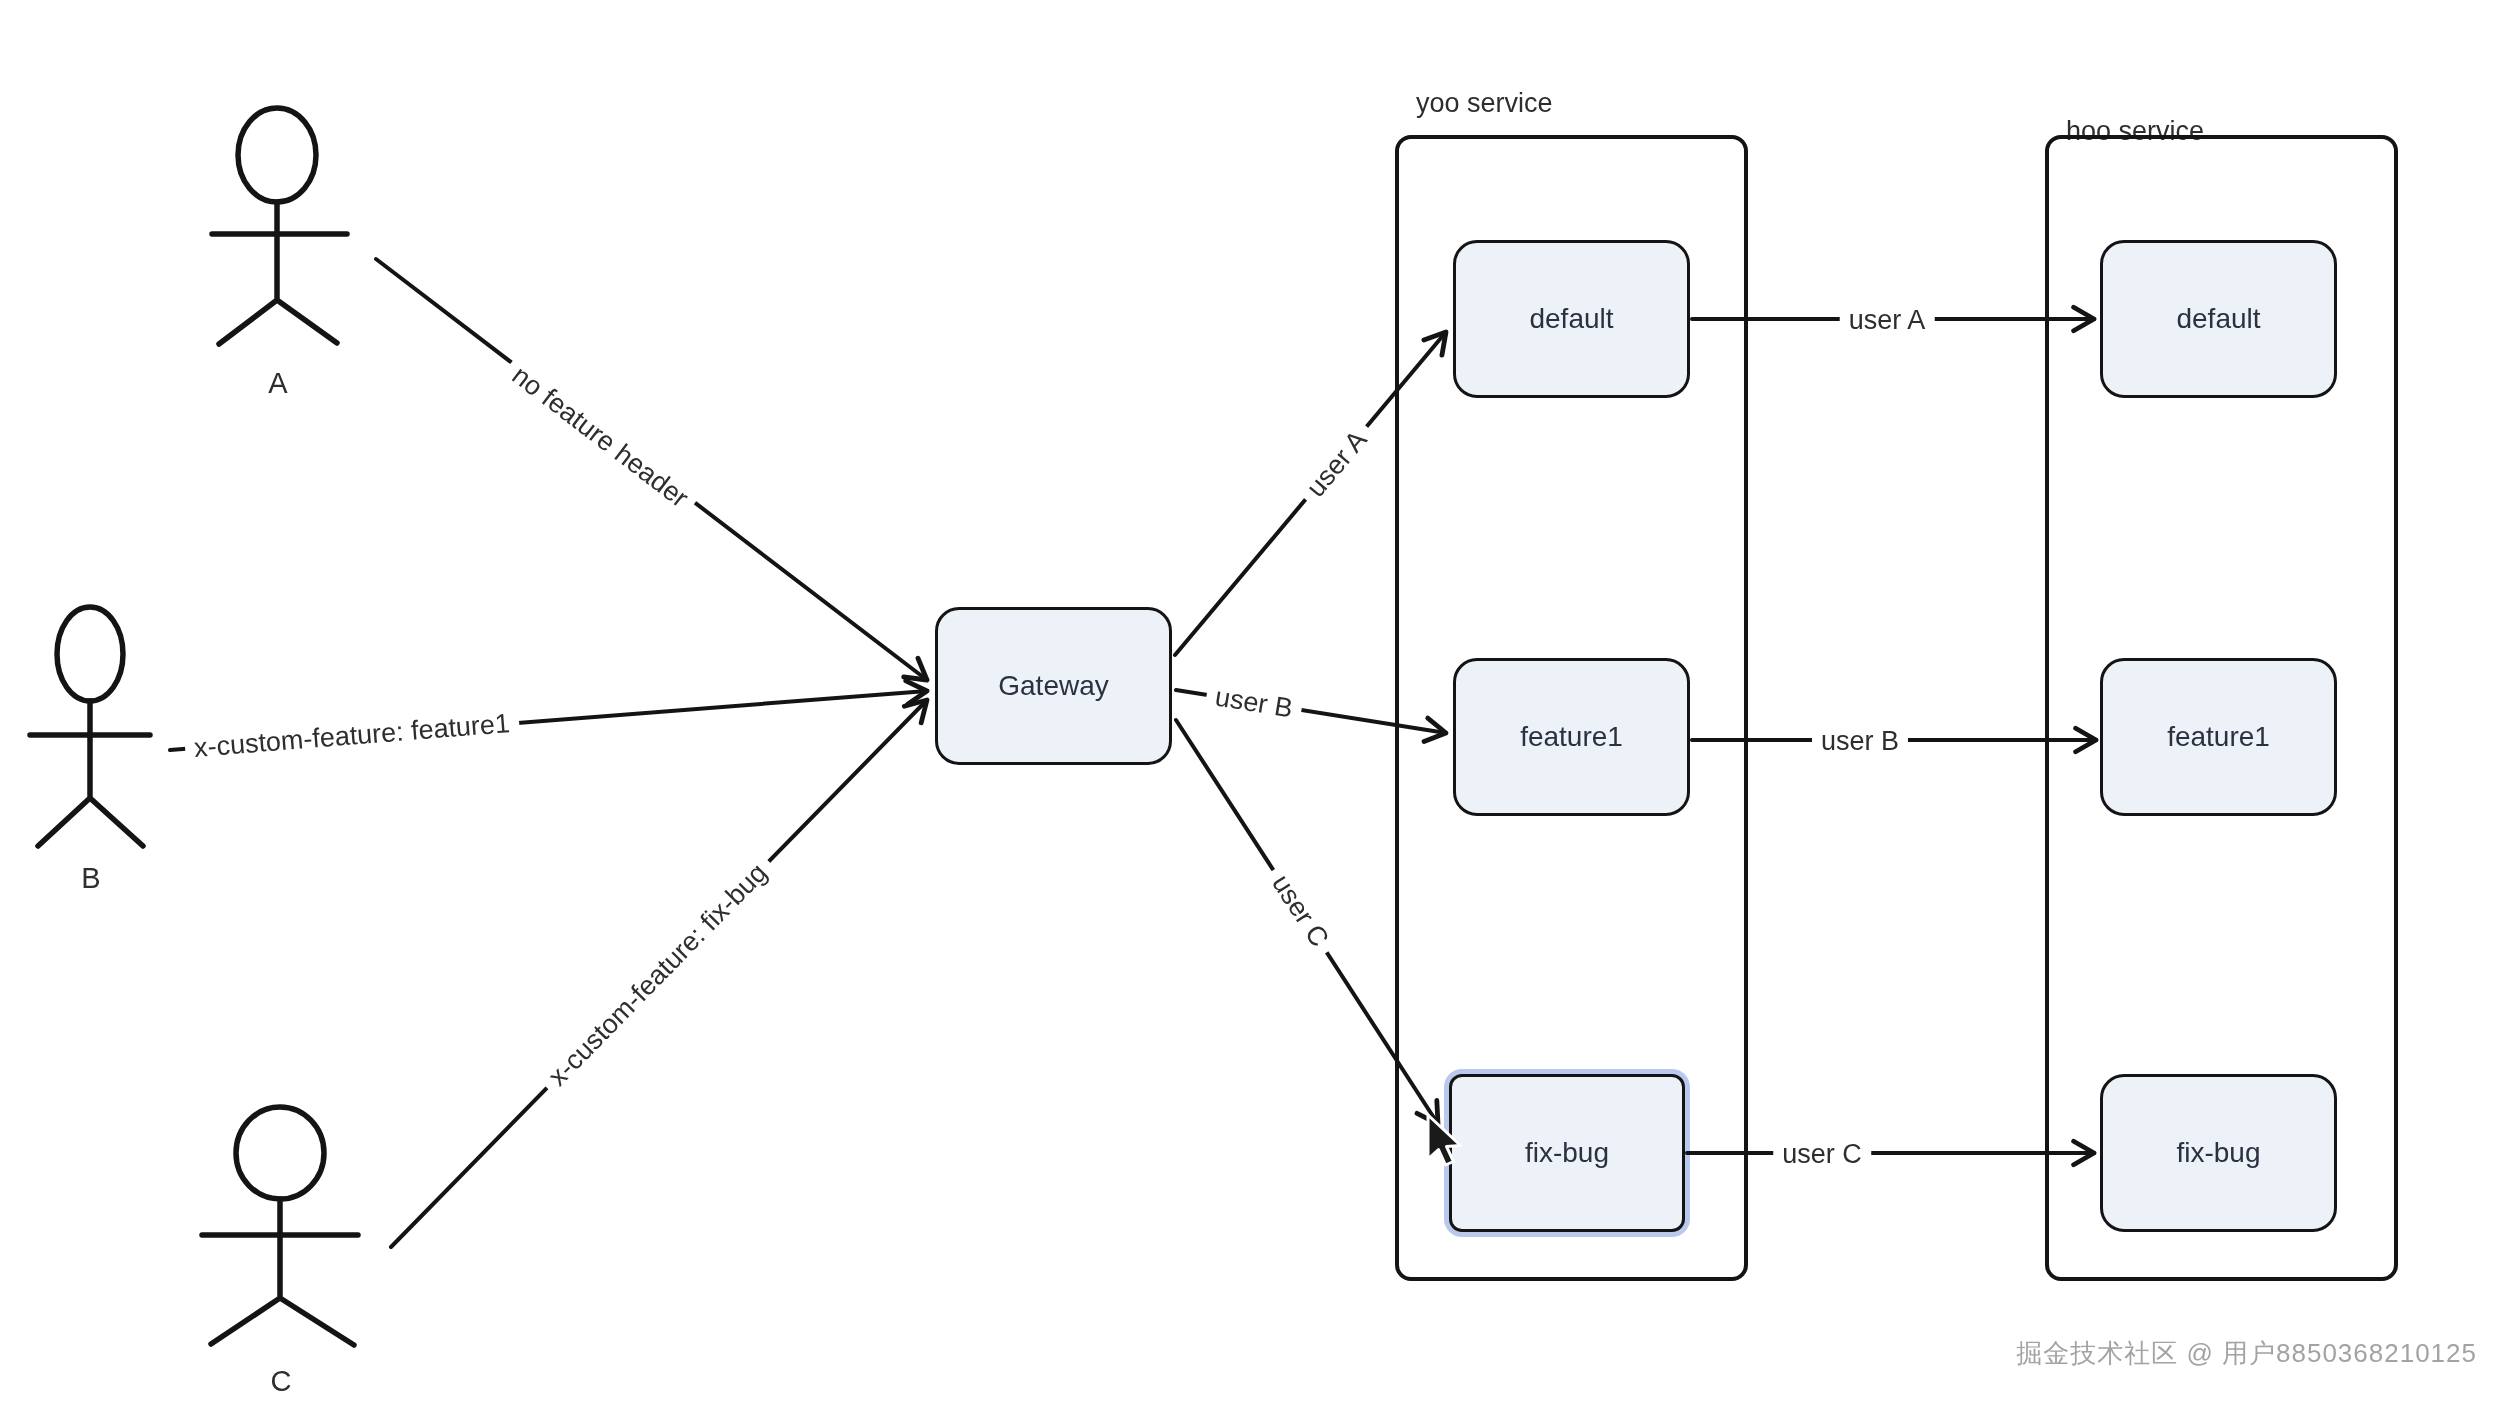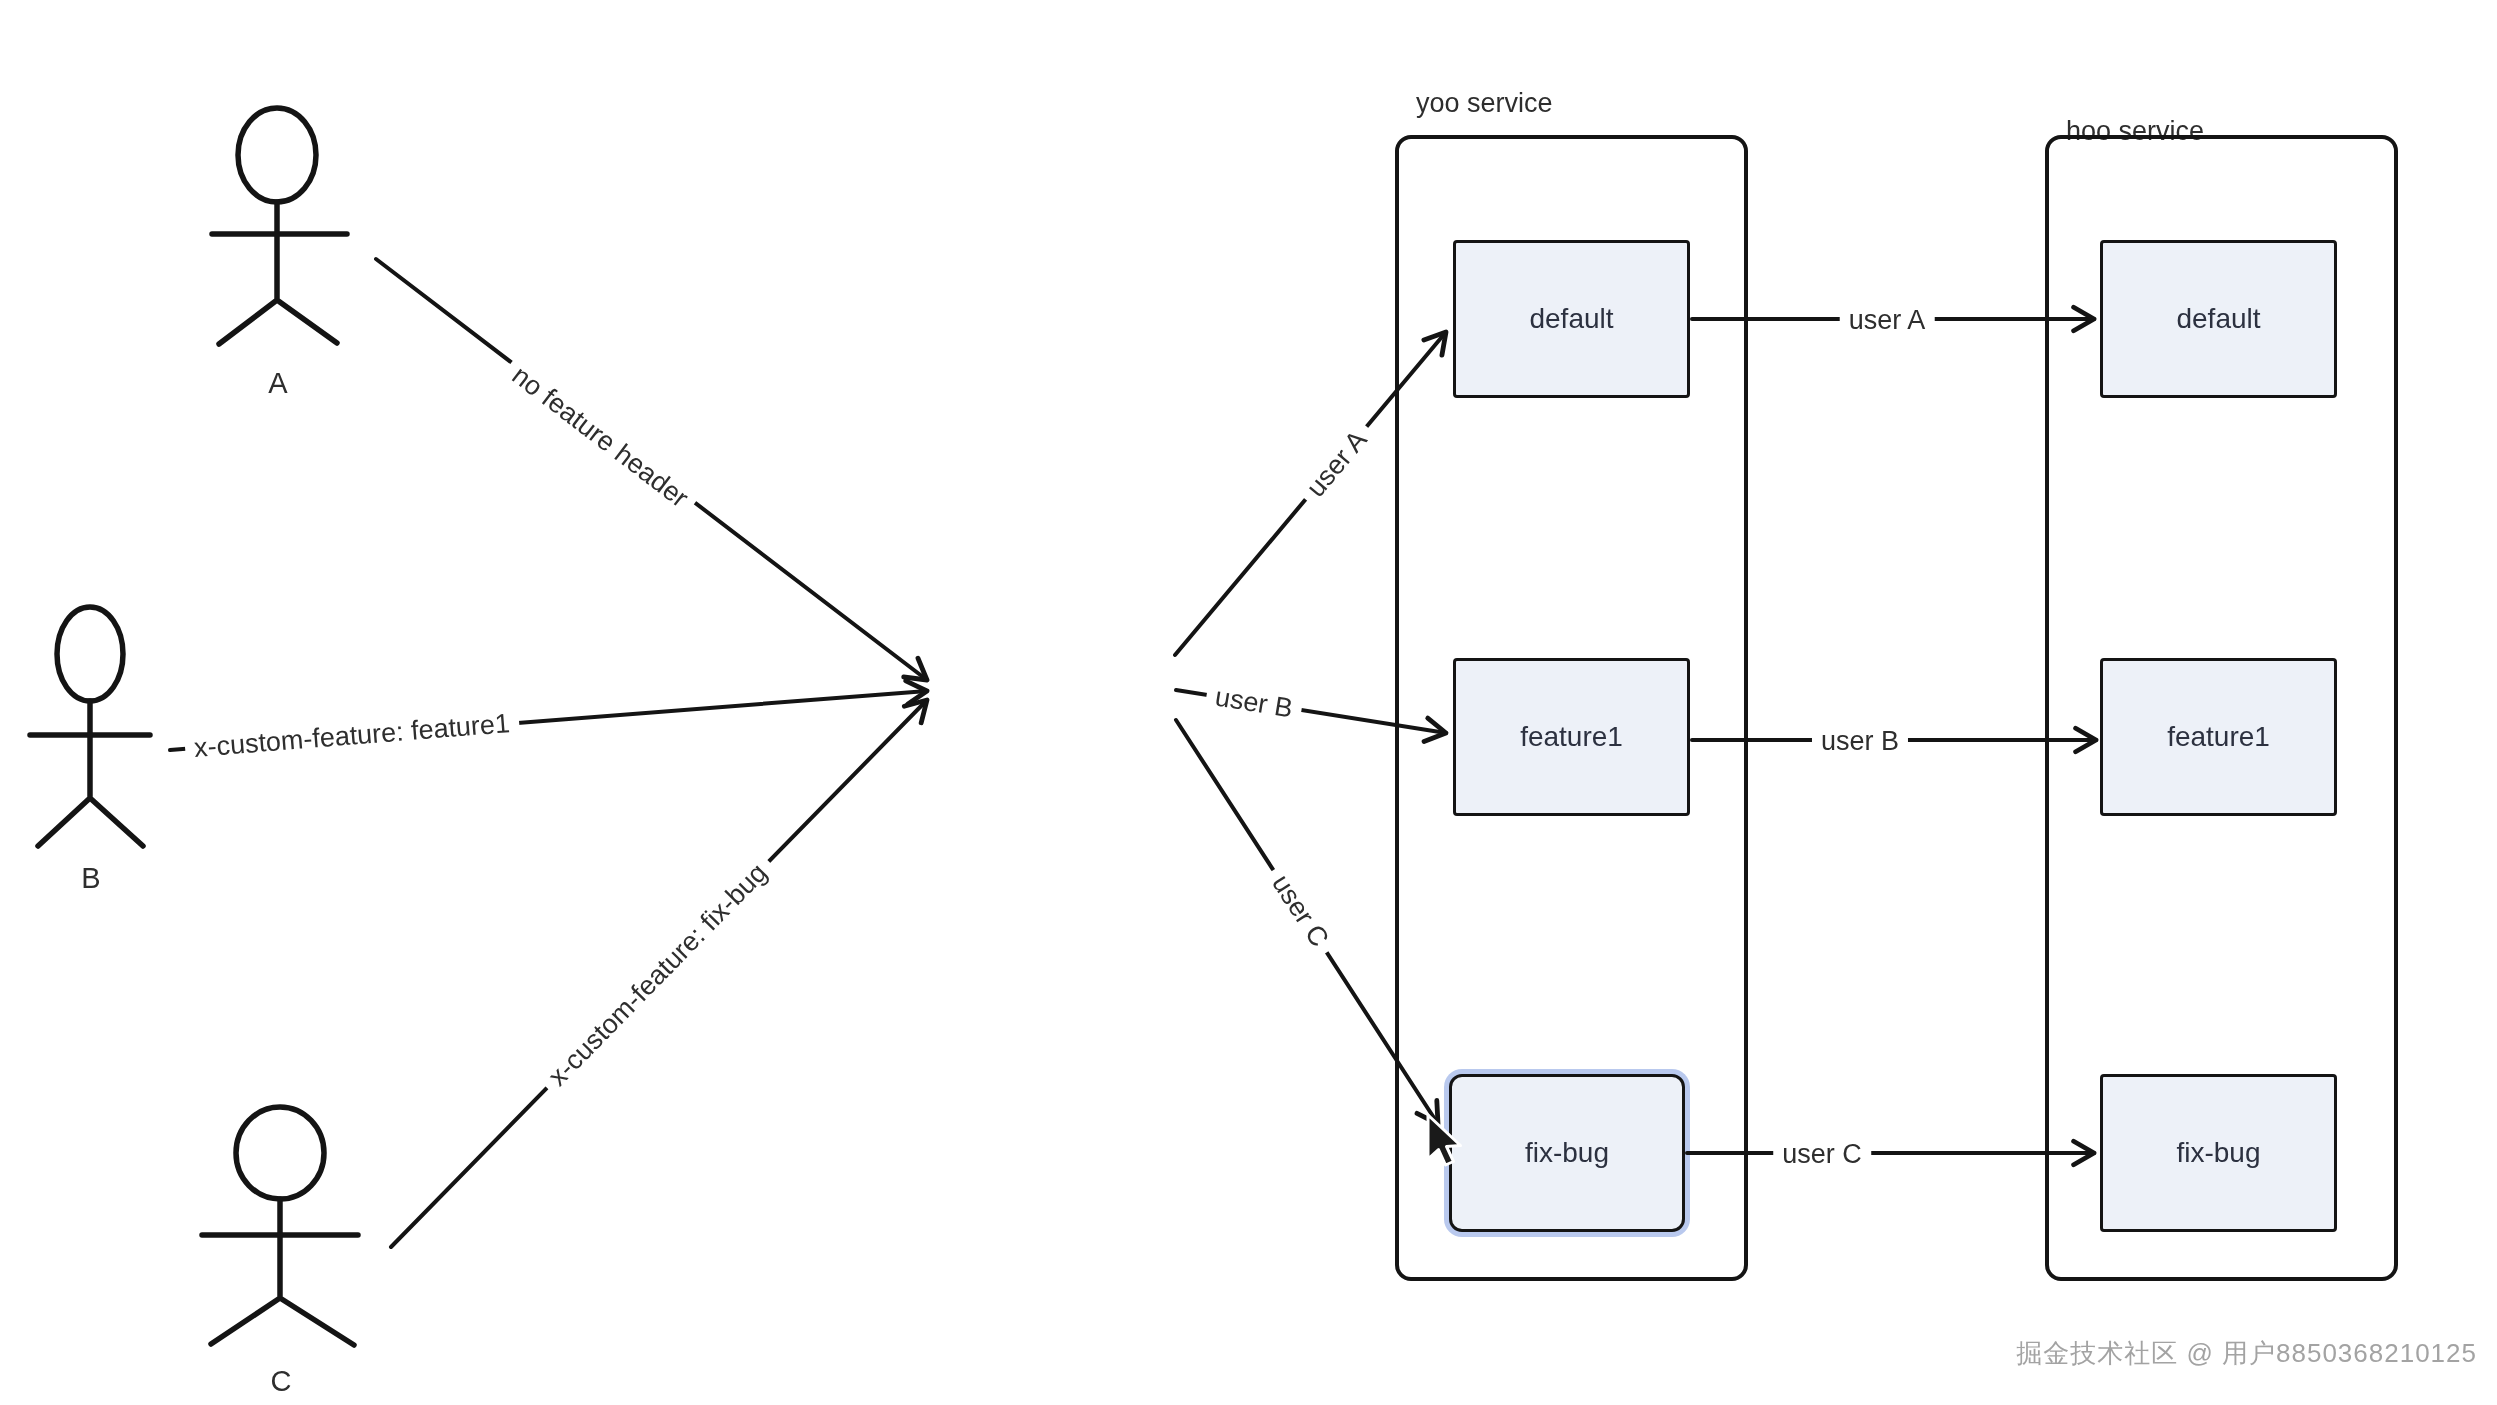--- a/index.html
+++ b/index.html
@@ -9,21 +9,21 @@
   *{box-sizing:border-box;}
   html,body{margin:0;padding:0;background:var(--background);}
   .stage{position:relative;width:2497px;height:1405px;background:var(--background);
          font-family:"Liberation Sans","DejaVu Sans",sans-serif;overflow:hidden;}
   svg.wires{position:absolute;left:0;top:0;z-index:3;pointer-events:none;}
   svg.wires .ln{fill:none;stroke:var(--stroke);stroke-width:4;stroke-linecap:round;}
   svg.wires .figure{fill:none;stroke:var(--stroke);stroke-width:5.5;stroke-linecap:round;}
   svg.wires .mk{fill:none;stroke:var(--stroke);stroke-width:4.5;stroke-linecap:round;stroke-linejoin:round;}
   .cursor{fill:#1a1a1a;stroke:#ffffff;stroke-width:3;stroke-linejoin:round;}
   .container{position:absolute;border:4px solid var(--stroke);border-radius:16px;background:transparent;z-index:2;}
-  .node{position:absolute;border:3px solid var(--stroke);border-radius:4px;background:var(--node-fill);
+  .node{position:absolute;border:3px solid var(--stroke);border-radius:24px;background:var(--node-fill);
         display:flex;align-items:center;justify-content:center;font-size:28px;color:var(--node-text);z-index:2;}
   .node.selected{box-shadow:0 0 0 5px var(--selection);}
   .svc-title{position:absolute;font-size:27px;color:var(--label-text);z-index:2;white-space:nowrap;}
   .edge-label{position:absolute;transform:translate(-50%,-50%);background:var(--background);
               padding:1px 9px;font-size:27px;color:var(--label-text);white-space:nowrap;z-index:4;}
   .actor-name{position:absolute;transform:translate(-50%,-50%);font-size:29px;color:var(--label-text);z-index:2;}
   .watermark{position:absolute;right:20px;top:1336px;font-size:26px;letter-spacing:1px;
              color:var(--watermark);text-shadow:2px 2px 1px #ffffff;z-index:5;white-space:nowrap;}
 </style>
 </head>
@@ -59,20 +59,23 @@
     <path class="ln" marker-end="url(#arw)" d="M1176,690 L1446,733"></path>
     <path class="ln" marker-end="url(#arw)" d="M1176,720 L1438,1124"></path>
 
     <path class="ln" marker-end="url(#arw)" d="M1692,319 L2094,319"></path>
     <path class="ln" marker-end="url(#arw)" d="M1692,740 L2096,740"></path>
     <path class="ln" marker-end="url(#arw)" d="M1687,1153 L2094,1153"></path>
 
     <path class="cursor" d="M1428,1115 L1428,1159 L1438.5,1149.5 L1445.5,1165 L1453.5,1161.5 L1446.5,1146.5 L1460.5,1145.5 Z"></path>
   </svg>
 
+  <div class="node" style="left:935px;top:607px;width:237px;height:158px;">
+    <span>Gateway</span>
+  </div>
 
   <div class="svc-title" style="left:1416px;top:88px;">yoo service</div>
   <div class="container" style="left:1395px;top:135px;width:353px;height:1146px;"></div>
   <div class="node" style="left:1453px;top:240px;width:237px;height:158px;">
     <span>default</span>
   </div>
   <div class="node" style="left:1453px;top:658px;width:237px;height:158px;">
     <span>feature1</span>
   </div>
   <div class="node selected" style="left:1449px;top:1074px;width:236px;height:158px;border-radius:13px;">

